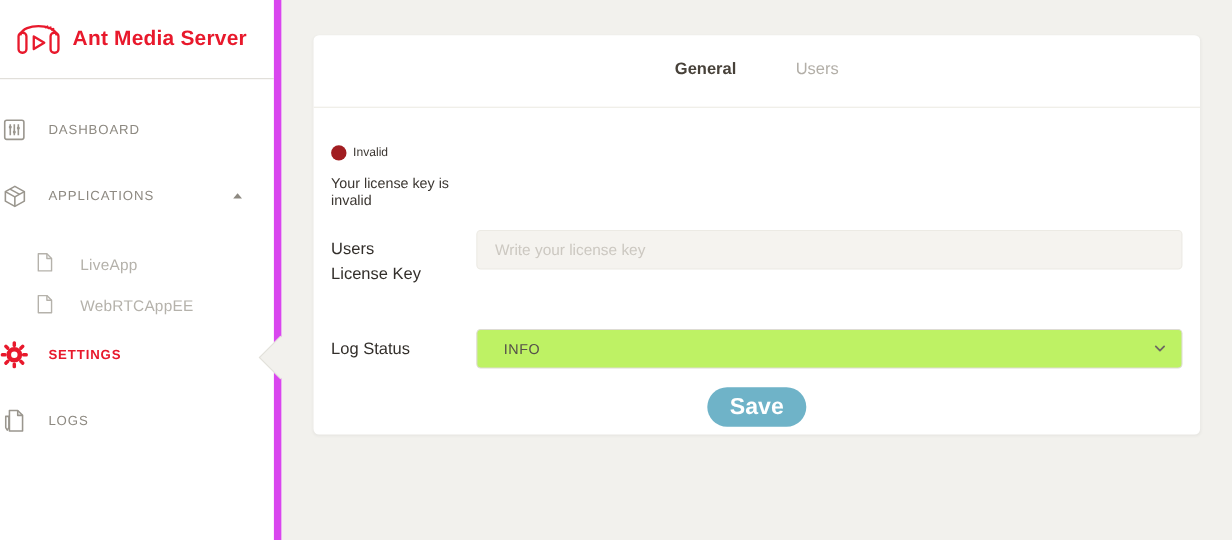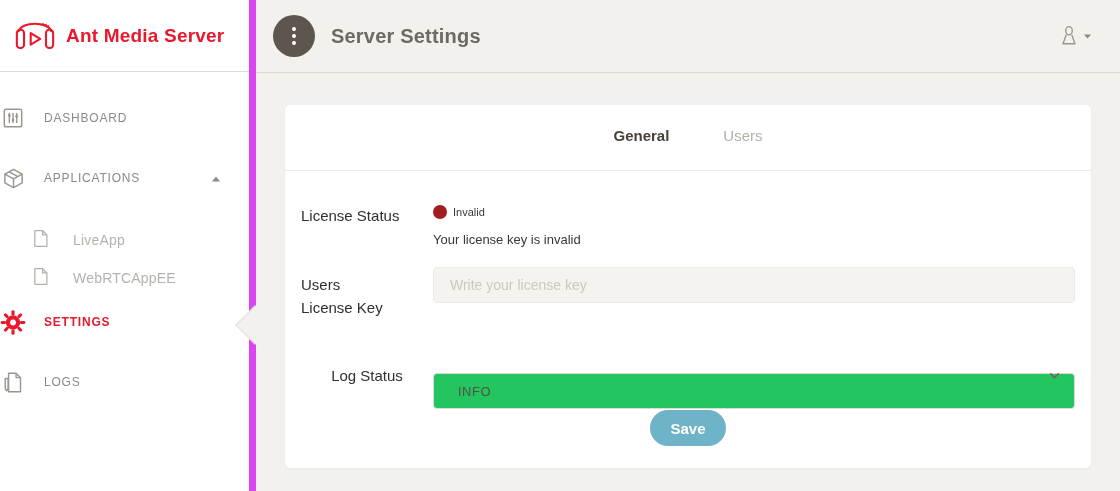--- a/index.html
+++ b/index.html
@@ -58,31 +58,31 @@
   .status-msg { font-size:13px; color:#3b3631; margin-top:13px; }
 
   .row-input { margin-top:20px; }
   .row-input .form-label { padding-top:7px; }
   .license-input { width:100%; height:36px; background:#f5f3ef; border:1px solid #eceae4;
                    border-radius:4px; padding:0 16px; font-size:14px; color:#4c1d95;
                    font-family:inherit; outline:none; }
   .license-input::placeholder { color:#ccc8c1; }
 
   .row-select { margin-top:38px; }
-  .row-select .form-label { padding-top:8px;text-align:center; }
+  .row-select .form-label { padding-top:8px; }
   .select-wrap { position:relative; height:36px; }
   .log-select { appearance:none; -webkit-appearance:none; width:100%; height:36px;
-                background:#22c55e; border:1px solid #dddbd3; border-radius:4px;
+                background:#bef264; border:1px solid #dddbd3; border-radius:4px;
                 padding:0 24px; font-size:13px; color:#55504a; font-family:inherit;
-                letter-spacing:0.5px; cursor:pointer; outline:none;margin-top:16px; }
+                letter-spacing:0.5px; cursor:pointer; outline:none; }
   .select-chevron { position:absolute; right:14px; top:11px; pointer-events:none; }
 
   .save-row { display:flex; justify-content:center; margin-top:17px; }
   .save-btn { min-width:68px; height:36px; padding:0 20px; border:none; border-radius:18px;
-              background:#6fb3c8; color:#ffffff; font-size:15px; font-weight:700;
+              background:#6fb3c8; color:#ffffff; font-size:21px; font-weight:700;
               font-family:inherit; cursor:pointer; }
 </style>
 </head>
 <body>
 
 <div class="app">
 
   <aside class="sidebar">
     <div class="logo-row">
       <svg width="42" height="40" viewBox="0 0 44 40" fill="none" stroke="#e8192c" stroke-width="2.2" stroke-linecap="round" stroke-linejoin="round">
@@ -190,50 +190,32 @@
 
       <div class="nav-gap-lg"></div>
 
 
     </nav>
   </aside>
 
   <div class="main">
     <div class="notch"></div>
 
-    <header class="header">
-      <button class="kebab-btn">
-        <span></span>
-          <span></span>
-          <span></span>
-      </button>
-      <h1 class="page-title">Server Settings</h1>
-      <div class="user-menu">
-        <svg width="22" height="24" viewBox="0 0 24 26" fill="none" stroke="#9a968e" stroke-width="1.5" stroke-linejoin="round">
-          <ellipse cx="12" cy="7.2" rx="3.6" ry="4.4"></ellipse>
-          <path d="M9 11.5 L5.5 21.5 H18.5 L15 11.5"></path>
-        </svg>
-        <svg width="9" height="7" viewBox="0 0 12 10">
-            <path d="M1 2 H11 L6 8 Z" fill="#8d8981"></path>
-          </svg>
-      </div>
-    </header>
 
     <div class="content">
       <section class="card">
 
         <div class="tabs">
           <button class="tab active">General</button>
           <button class="tab inactive">Users</button>
         </div>
 
         <div class="form">
 
           <div class="form-row">
-            <div class="form-label">License Status</div>
             <div>
               <div class="status-line">
                 <span class="status-dot"></span>
                 <span class="status-value">Invalid</span>
               </div>
               <div class="status-msg">Your license key is invalid</div>
             </div>
           </div>
 
           <div class="form-row row-input">

